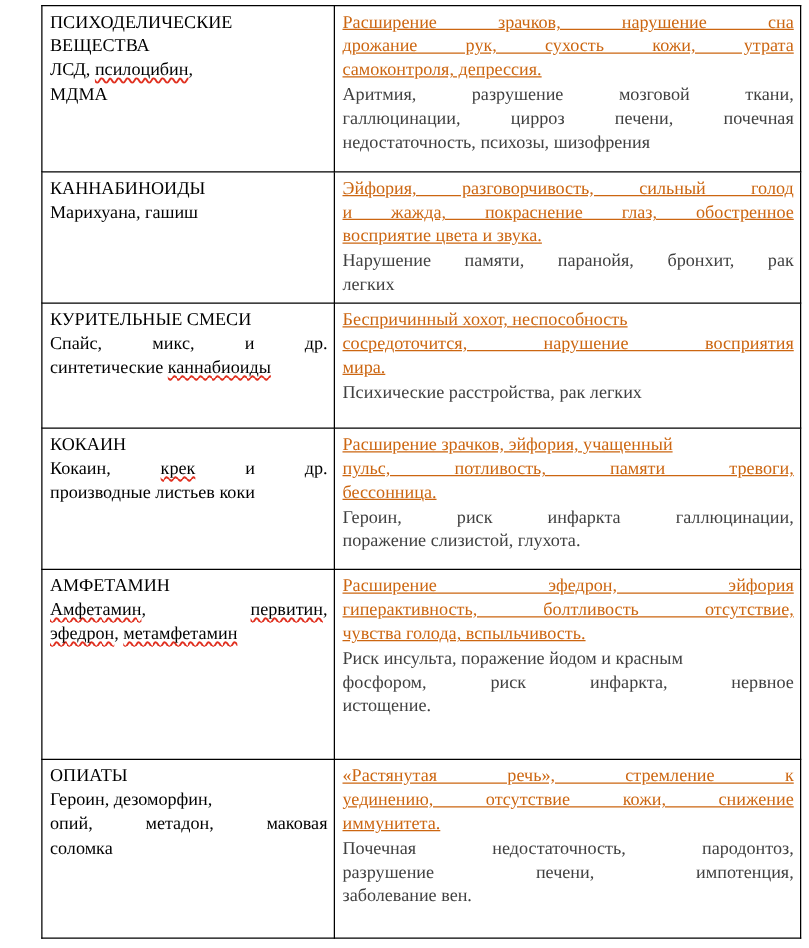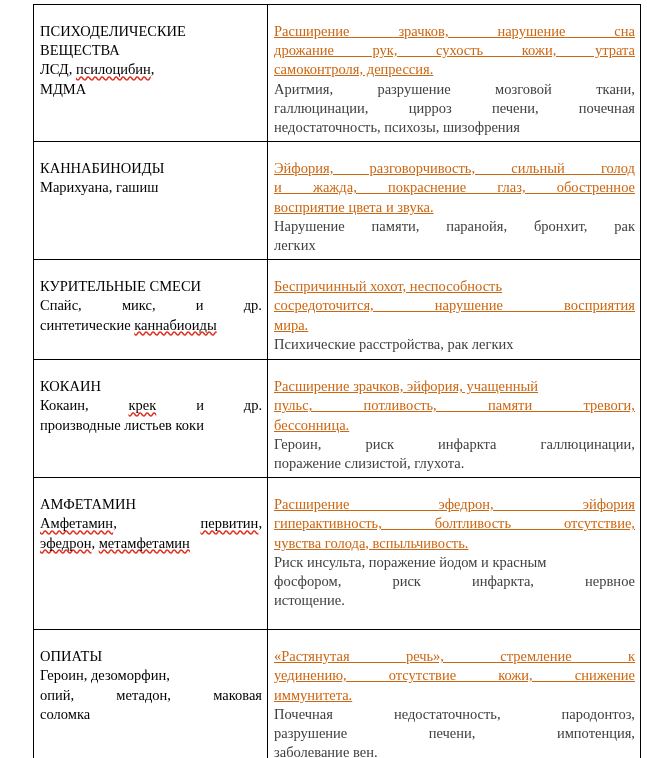--- a/index.html
+++ b/index.html
@@ -28,21 +28,21 @@
     top: 4px;
     width: 607px;
     border-collapse: collapse;
     table-layout: fixed;
     background: #ffffff;
   }
 
   table.drug-table td {
     border: 1px solid #000000;
     vertical-align: top;
-    padding: 17px 5px 4px 6px;
+    padding: 4px 5px 4px 6px;
     background: #ffffff;
   }
 
   col.col-substance { width: 234px; }
   col.col-effects   { width: 373px; }
 
   .cell-substance {
     font-size: 14.5px;
     line-height: 19.2px;
     color: #000000;

